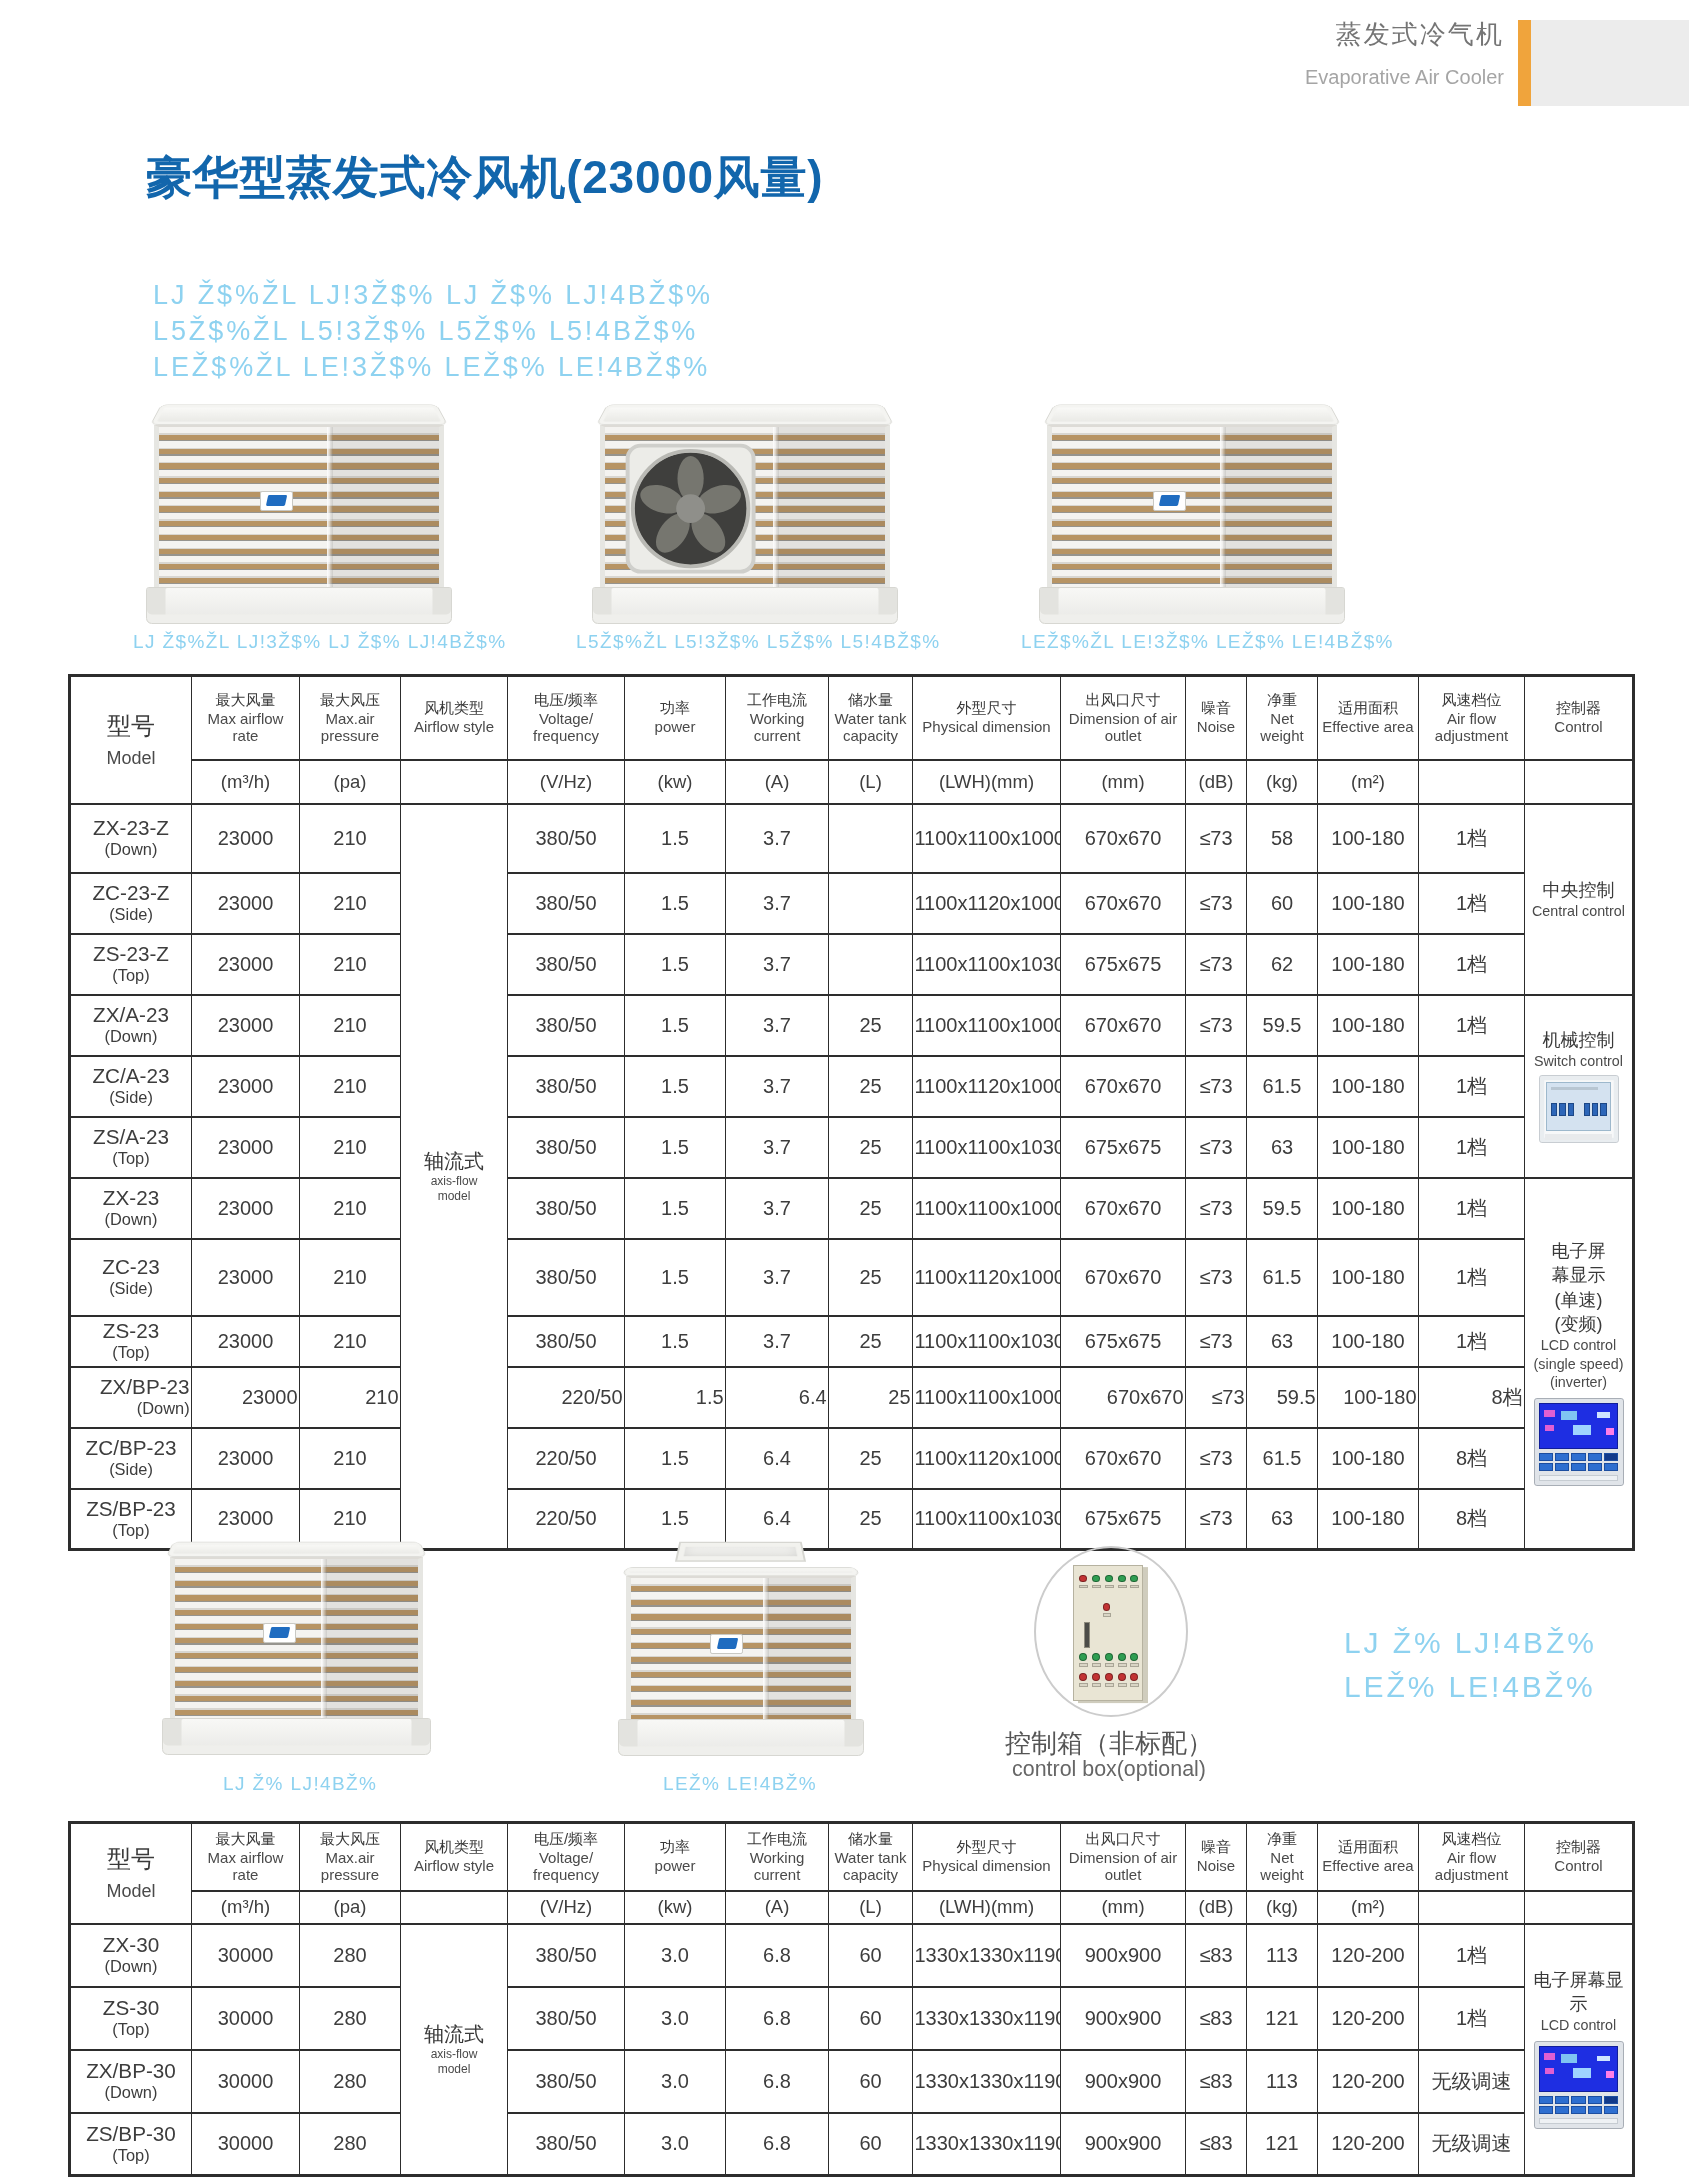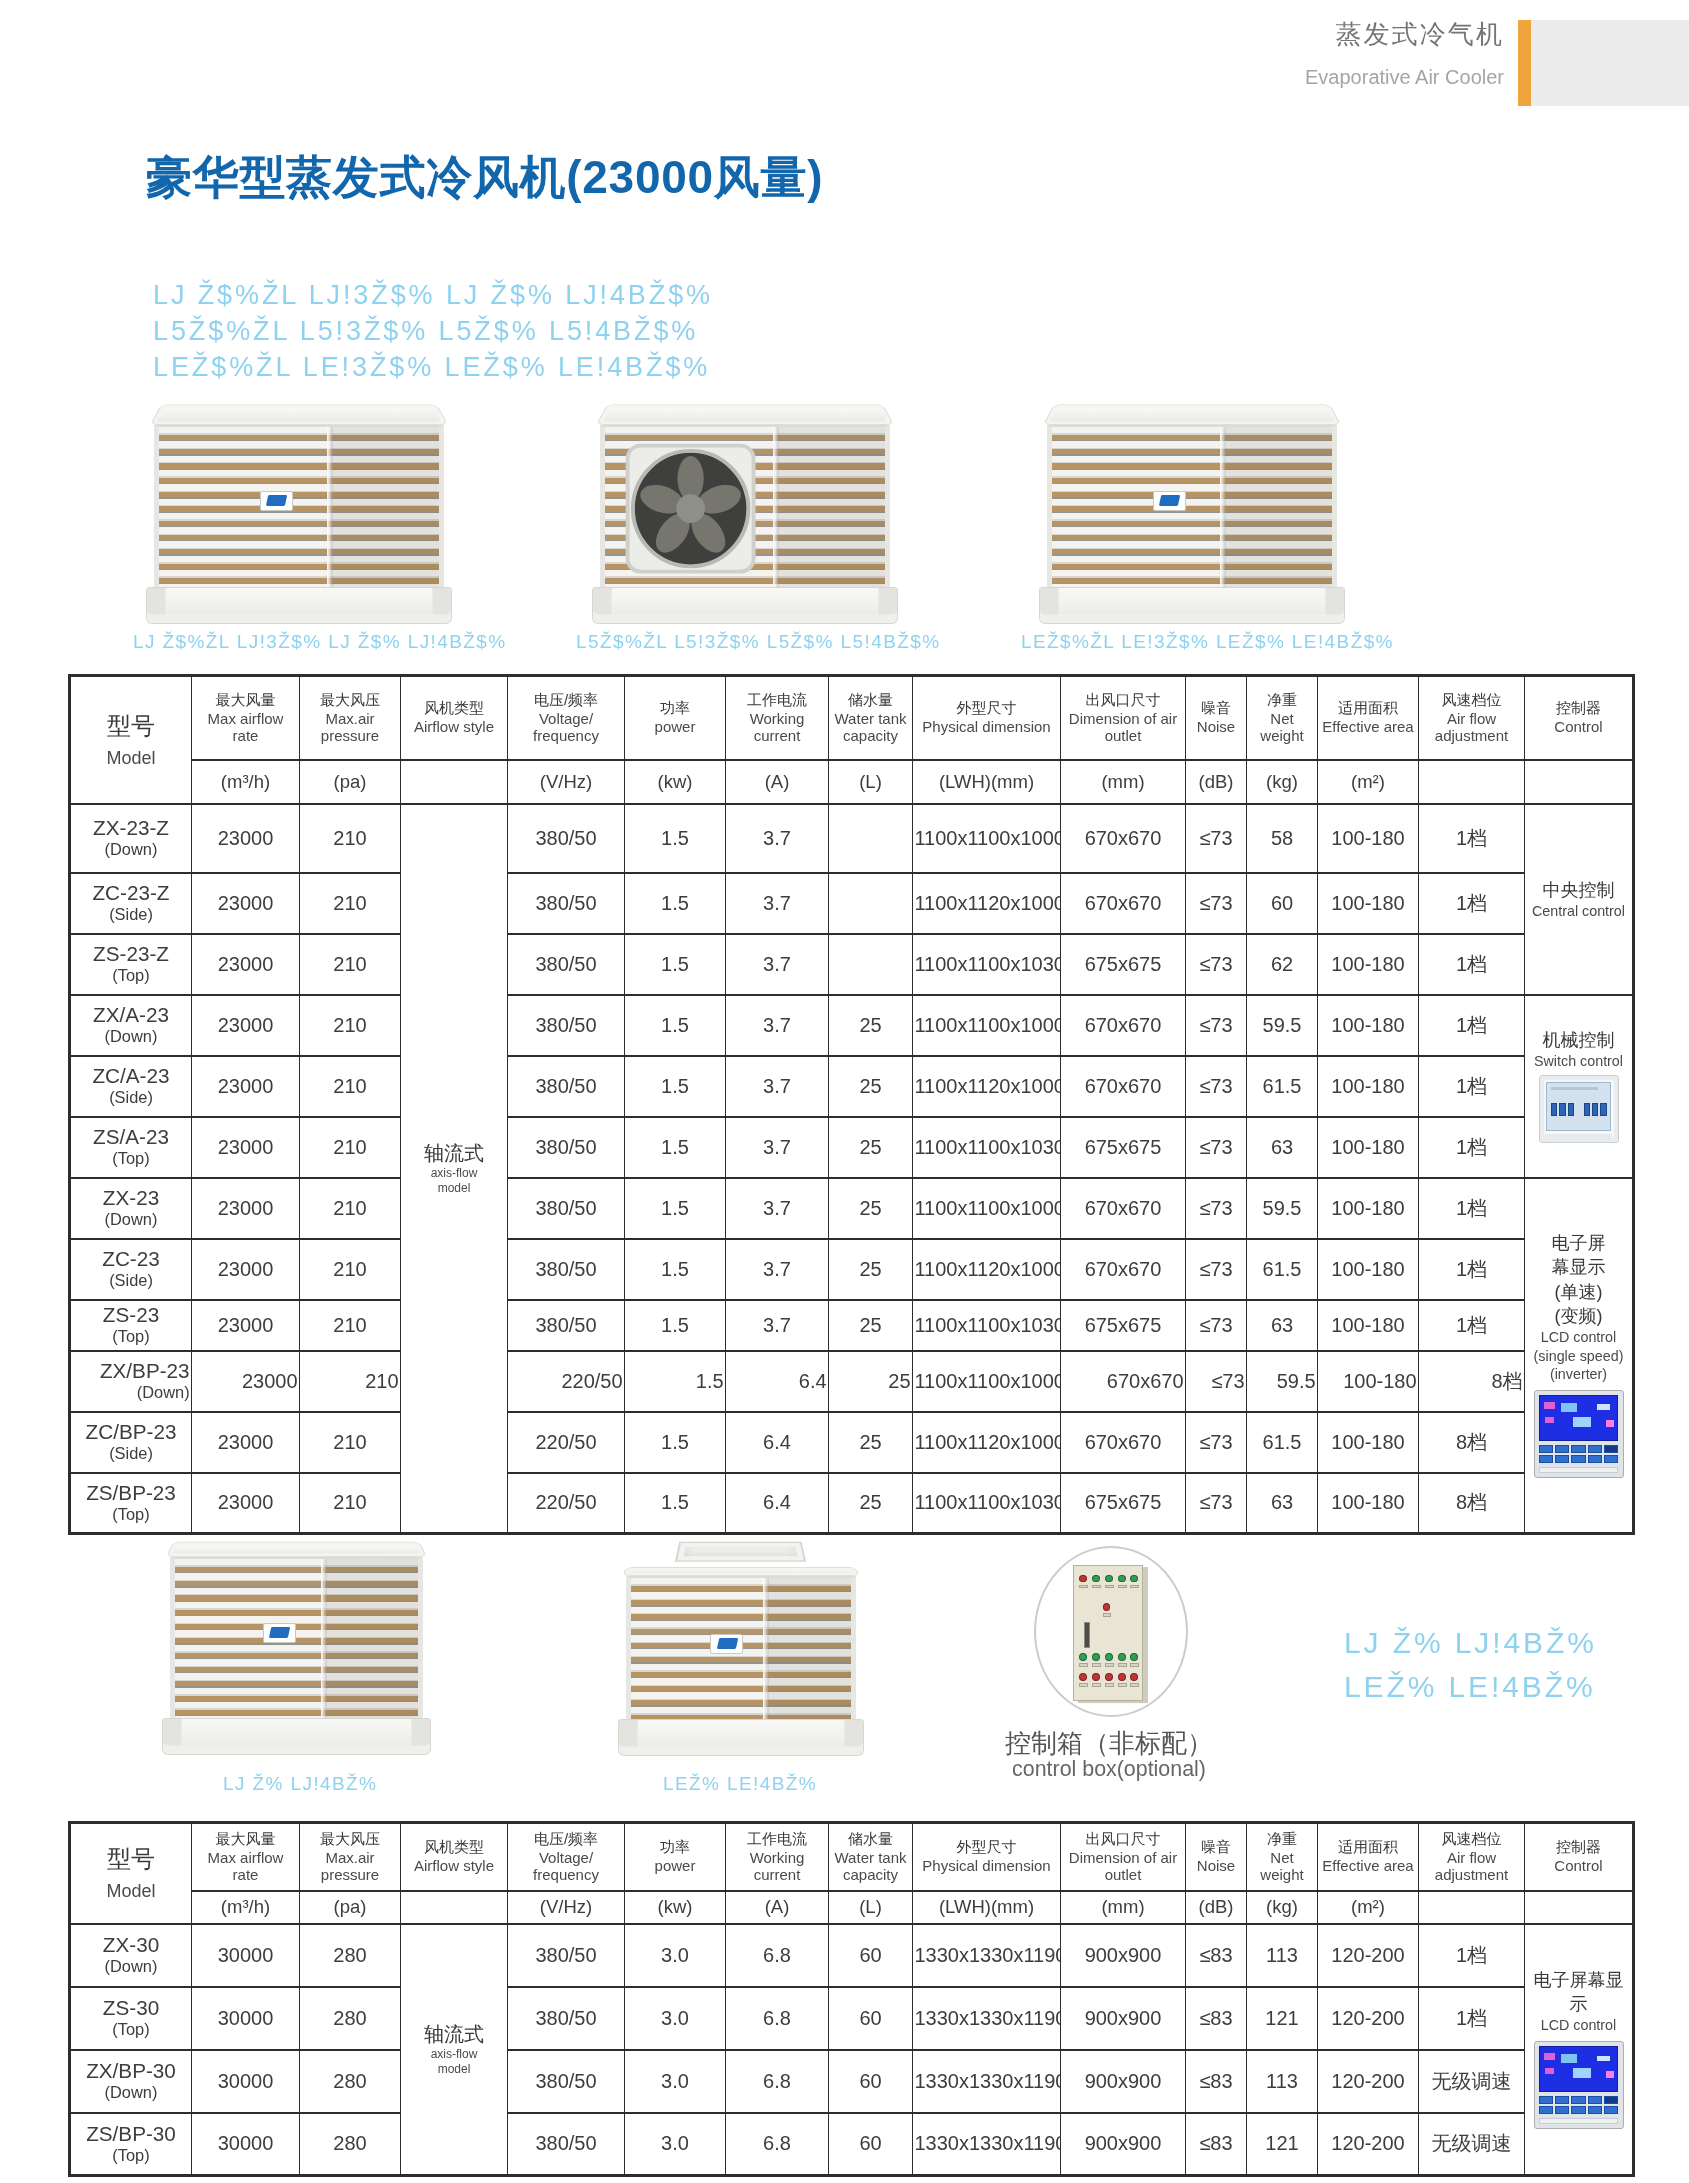--- a/index.html
+++ b/index.html
@@ -399,21 +399,21 @@
                   <span class="lcd-key"></span>
                   <span class="lcd-key"></span>
                   <span class="lcd-key"></span>
                   <span class="lcd-key"></span>
                   <span class="lcd-key"></span>
                 </div>
                 <div class="lcd-slot"></div>
               </div>
             </td>
           </tr>
-          <tr style="height: 61px; margin-top: 24px;">
+          <tr style="height: 77px; margin-top: 24px;">
             <td>
               <div class="model-name">ZC-23</div>
               <div class="model-orient">(Side)</div>
             </td>
             <td>23000</td>
             <td>210</td>
             <td>380/50</td>
             <td>1.5</td>
             <td>3.7</td>
             <td>25</td>

